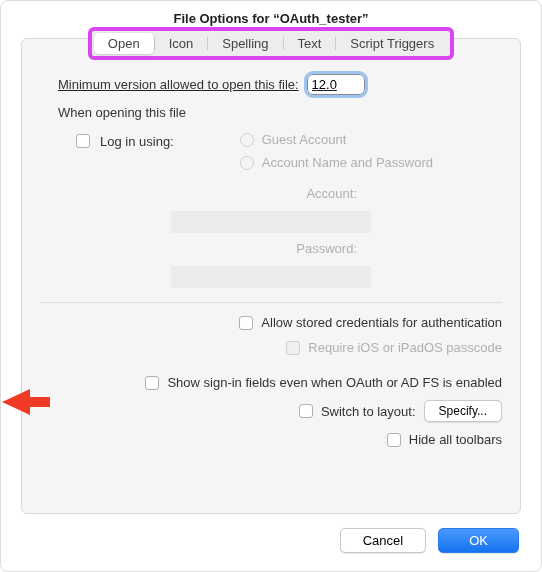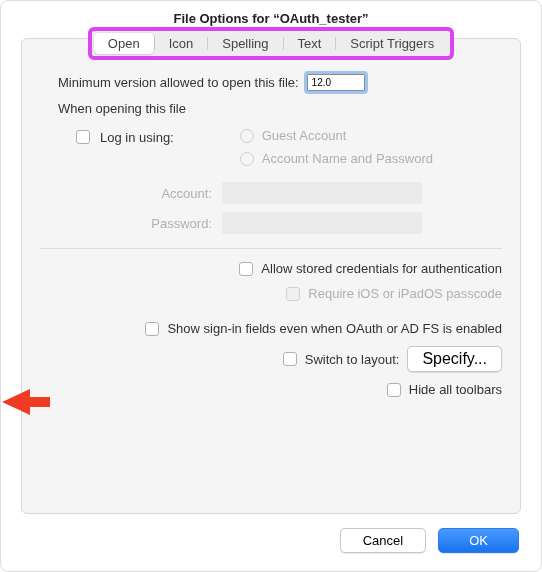--- a/index.html
+++ b/index.html
@@ -73,24 +73,24 @@
       align-items: center;
       margin-bottom: 10px;
       gap: 8px;
       justify-content: flex-end;
     }
     .label { color: #333; }
     .label.disabled { color: #b0b0b0; }
     .input-version {
       width: 58px;
       padding: 2px 4px;
-      font-size: 10px;
+      font-size: 13px;
       border: 1px solid #8b8b8b;
       outline: 3px solid #9ec4f0;
-      border-radius: 1px;
+      border-radius: 6px;
       background: #fff;
     }
     .checkbox {
       width: 14px;
       height: 14px;
       border: 1px solid #b0b0b0;
       border-radius: 3px;
       background: #fff;
       flex-shrink: 0;
       cursor: pointer;
@@ -108,20 +108,21 @@
       background: #f5f5f5;
       flex-shrink: 0;
     }
     .indent-1 { margin-left: 36px; }
     .indent-2 { margin-left: 42px; }
     .cred-row {
       display: flex;
       align-items: center;
       margin-bottom: 8px;
       gap: 10px;
+      flex-direction: column;
     }
     .cred-label {
       width: 172px;
       text-align: right;
       color: #b0b0b0;
     }
     .cred-input {
       width: 200px;
       height: 22px;
       background: #ebebeb;
@@ -131,21 +132,21 @@
     .divider {
       border: none;
       border-top: 1px solid #ddd;
       margin: 14px 0 12px;
     }
     .specify-btn {
       padding: 3px 14px;
       background: #fff;
       border: 1px solid #c8c8c8;
       border-radius: 5px;
-      font-size: 16px;
+      font-size: 12px;
       cursor: pointer;
       box-shadow: 0 0.5px 1px rgba(0,0,0,0.1);
     }
     .button-row {
       display: flex;
       justify-content: flex-end;
       gap: 12px;
       padding: 14px 22px 18px;
     }
     .btn {
@@ -165,21 +166,21 @@
     }
     .arrow {
       position: absolute;
       left: 2px;
       top: 387px;
       width: 48px;
       height: 30px;
       pointer-events: none;
     }
     .arrow svg { display: block; }
-    .minver-row { display: flex; align-items: center; gap: 8px; margin-bottom: 10px; margin-left: 18px; }
+    .minver-row { display: flex; align-items: center; gap: 8px; margin-bottom: 10px; margin-left: 18px; text-decoration: underline; }
     .opening-row { margin-left: 18px; margin-bottom: 14px; }
     .login-block { margin-left: 36px; }
     .login-row { display:flex; align-items:flex-start; gap: 10px; }
     .login-options { margin-left: 30px; margin-top: -2px; }
     .radio-row { display:flex; align-items:center; gap:8px; margin-bottom:8px; }
   </style>
 </head>
 <body>
 
 <div class="window">

